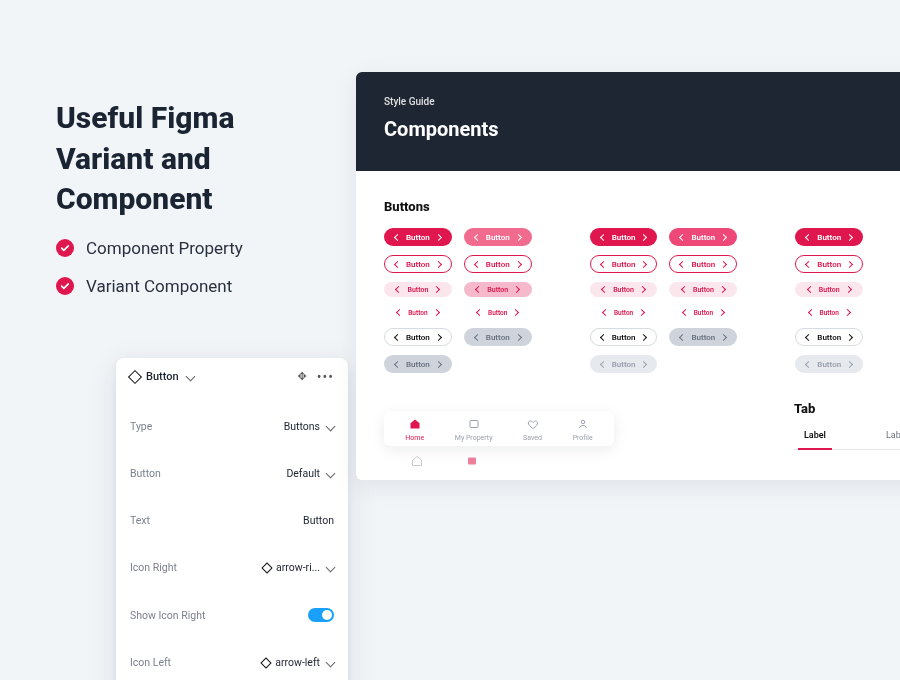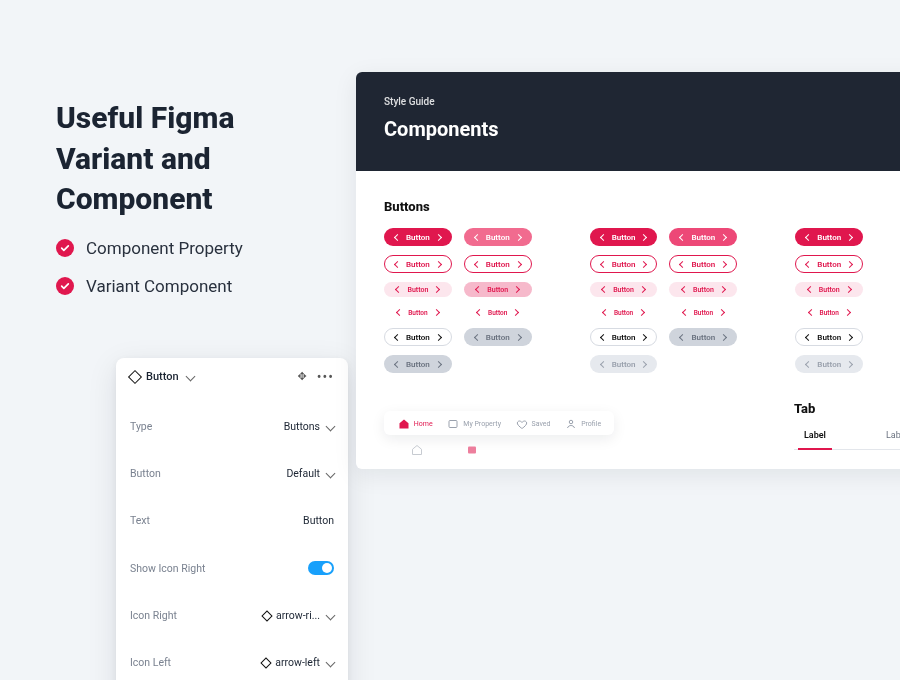--- a/index.html
+++ b/index.html
@@ -153,21 +153,21 @@
   .navbar-card {
     width: 230px;
   }
   .navbar-bar {
     margin-top: 10px;
     background:#fff; border-radius:6px;
     box-shadow: 0 4px 14px rgba(16,24,40,0.08);
     padding: 6px 6px 4px;
     display:flex; justify-content:space-around;
   }
-  .nav-item { display:flex; align-items:center; gap:3px; font-size:7px; color:#9aa1ad; }
+  .nav-item { display:flex; flex-direction:column; align-items:center; gap:3px; font-size:7px; color:#9aa1ad; }
   .nav-item.active { color:#e0174e; }
   .nav-ico { width:14px; height:14px; display:flex; align-items:center; justify-content:center; }
   .nav-ico svg { width:12px; height:12px; }
   .navbar-bar2 { margin-top:8px; display:flex; justify-content:space-around; opacity:.55; padding:0 6px;}
   .navbar-bar2 .nav-ico { width:14px; height:14px; }
 
   .tab-card { }
   .tab-bar {
     margin-top: 10px;
     display:flex; gap:40px;
@@ -232,30 +232,30 @@
         <span class="chev-s"></span>
     </span>
   </div>
   <div class="row">
     <span class="label">Text</span>
     <span class="value">
         <span>Button</span>
       </span>
   </div>
   <div class="row">
-    <span class="label">Show Icon Right</span>
-    <span class="toggle"></span>
-  </div>
-  <div class="row">
     <span class="label">Icon Right</span>
     <span class="value">
       <span class="diamond-sm"></span>
       <span>arrow-ri...</span>
       <span class="chev-s"></span>
     </span>
+  </div>
+  <div class="row">
+    <span class="label">Show Icon Right</span>
+    <span class="toggle"></span>
   </div>
   <div class="row">
     <span class="label">Icon Left</span>
     <span class="value">
       <span class="diamond-sm"></span>
       <span>arrow-left</span>
       <span class="chev-s"></span>
     </span>
   </div>
   <div class="row">

